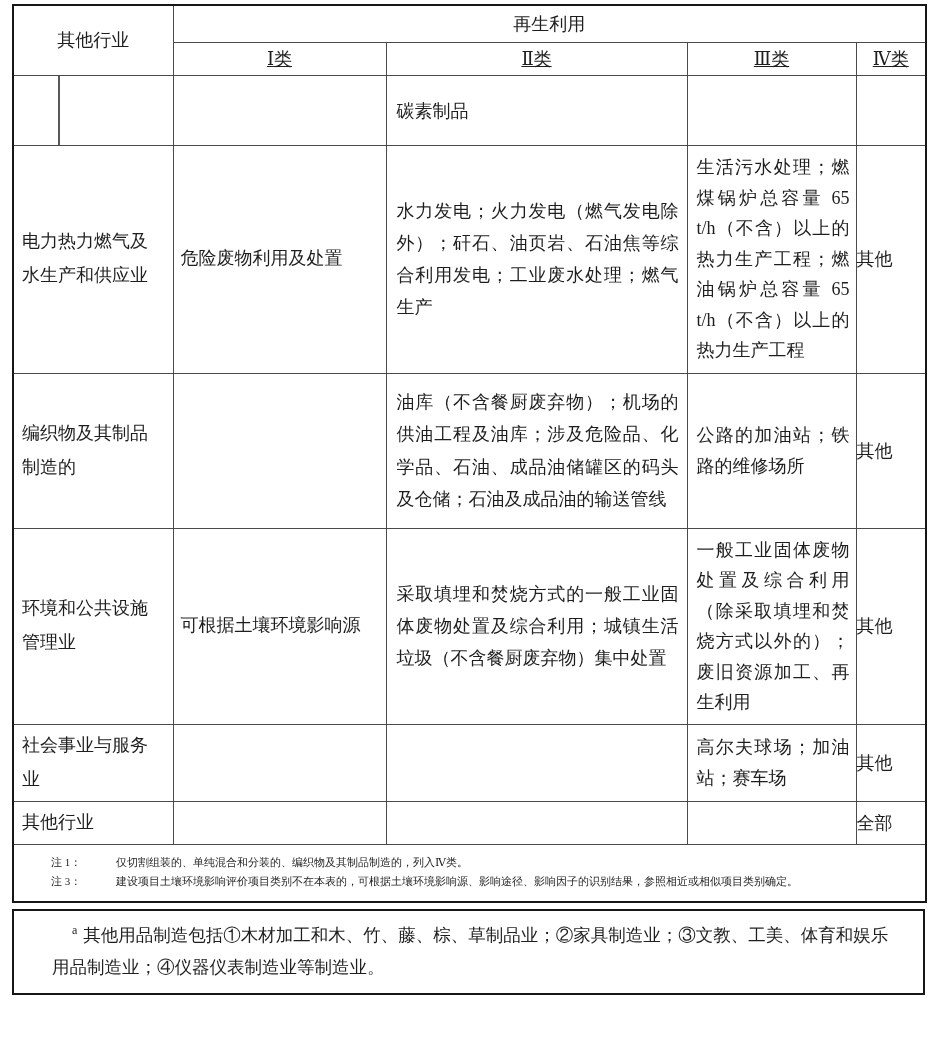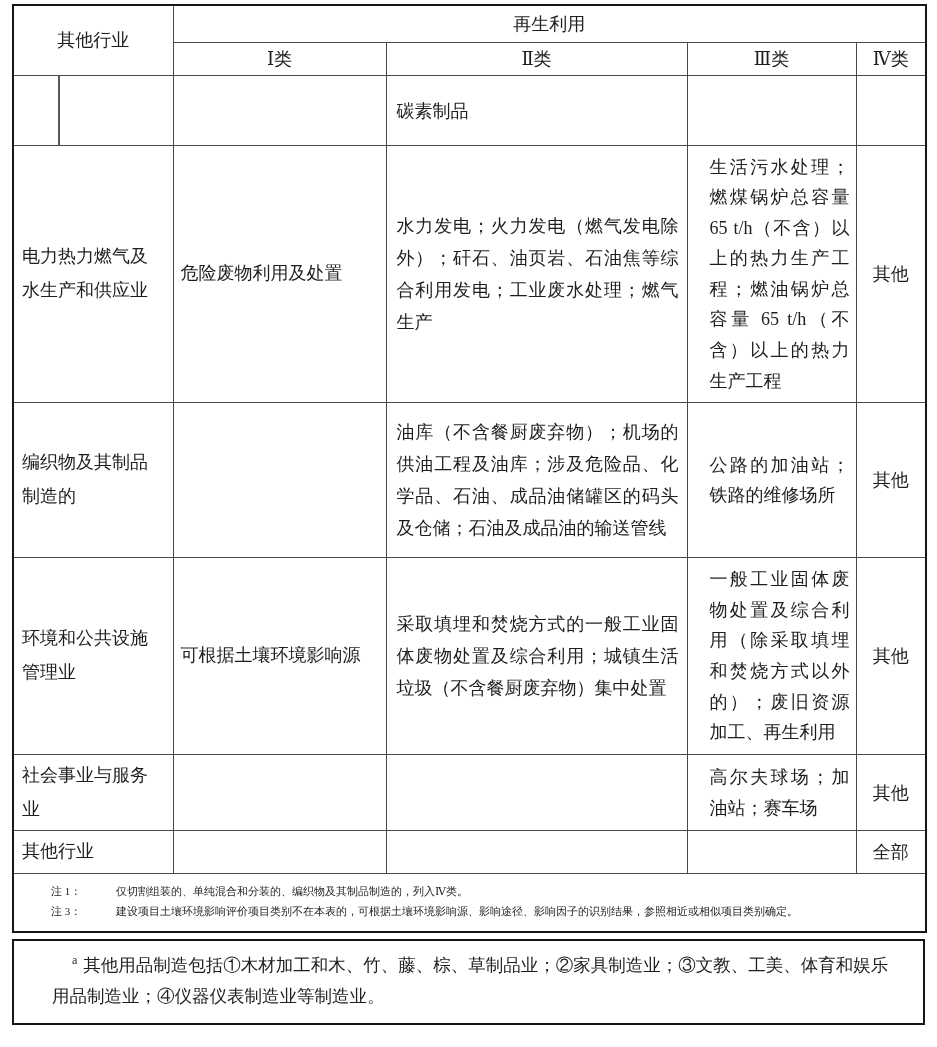--- a/index.html
+++ b/index.html
@@ -23,34 +23,34 @@
     width:913px; border:2.5px solid #161616;
   }
   table.main th, table.main td {
     border:1.5px solid #4a4a4a;
     font-size:18px; font-weight:normal;
     vertical-align:middle;
     overflow:hidden;
   }
   thead th { text-align:center; }
   thead tr:nth-child(1) { height:37px; }
-  thead tr:nth-child(2) { height:33px; }
+  thead tr:nth-child(2) { height:33px;text-decoration:underline; }
 
   tbody tr:nth-child(1) { height:70px; }
   tbody tr:nth-child(2) { height:228px; }
   tbody tr:nth-child(3) { height:155px; }
   tbody tr:nth-child(4) { height:192px; }
   tbody tr:nth-child(5) { height:68px; }
   tbody tr:nth-child(6) { height:33px; }
 
   td.cell-ind { padding:4px 12px 4px 8px; text-align:left; line-height:1.88;font-family:Liberation Serif, serif; }
   td.cell-c1  { padding:4px 10px 4px 7px; text-align:left; line-height:1.88; }
   td.cell-c2  { padding:6px 8px 6px 10px; text-align:justify; line-height:1.78; }
-  td.cell-c3  { padding:6px 6px 6px 22px;  text-align:justify; line-height:1.7; }
-  td.cell-c4  { text-align:center; }
+  td.cell-c3  { padding:6px 6px 6px 9px;  text-align:justify; line-height:1.7; }
+  td.cell-c4  { }
   td.v-top    { vertical-align:top; padding-top:9px; }
 
   
   td.split-cell { position:relative; }
   td.split-cell::after {
     content:""; position:absolute; top:0; bottom:0; left:44px;
     width:1.5px; background:#585858;
   }
 
   td.notes-cell { padding:8px 8px 10px 0; text-align:left; }

